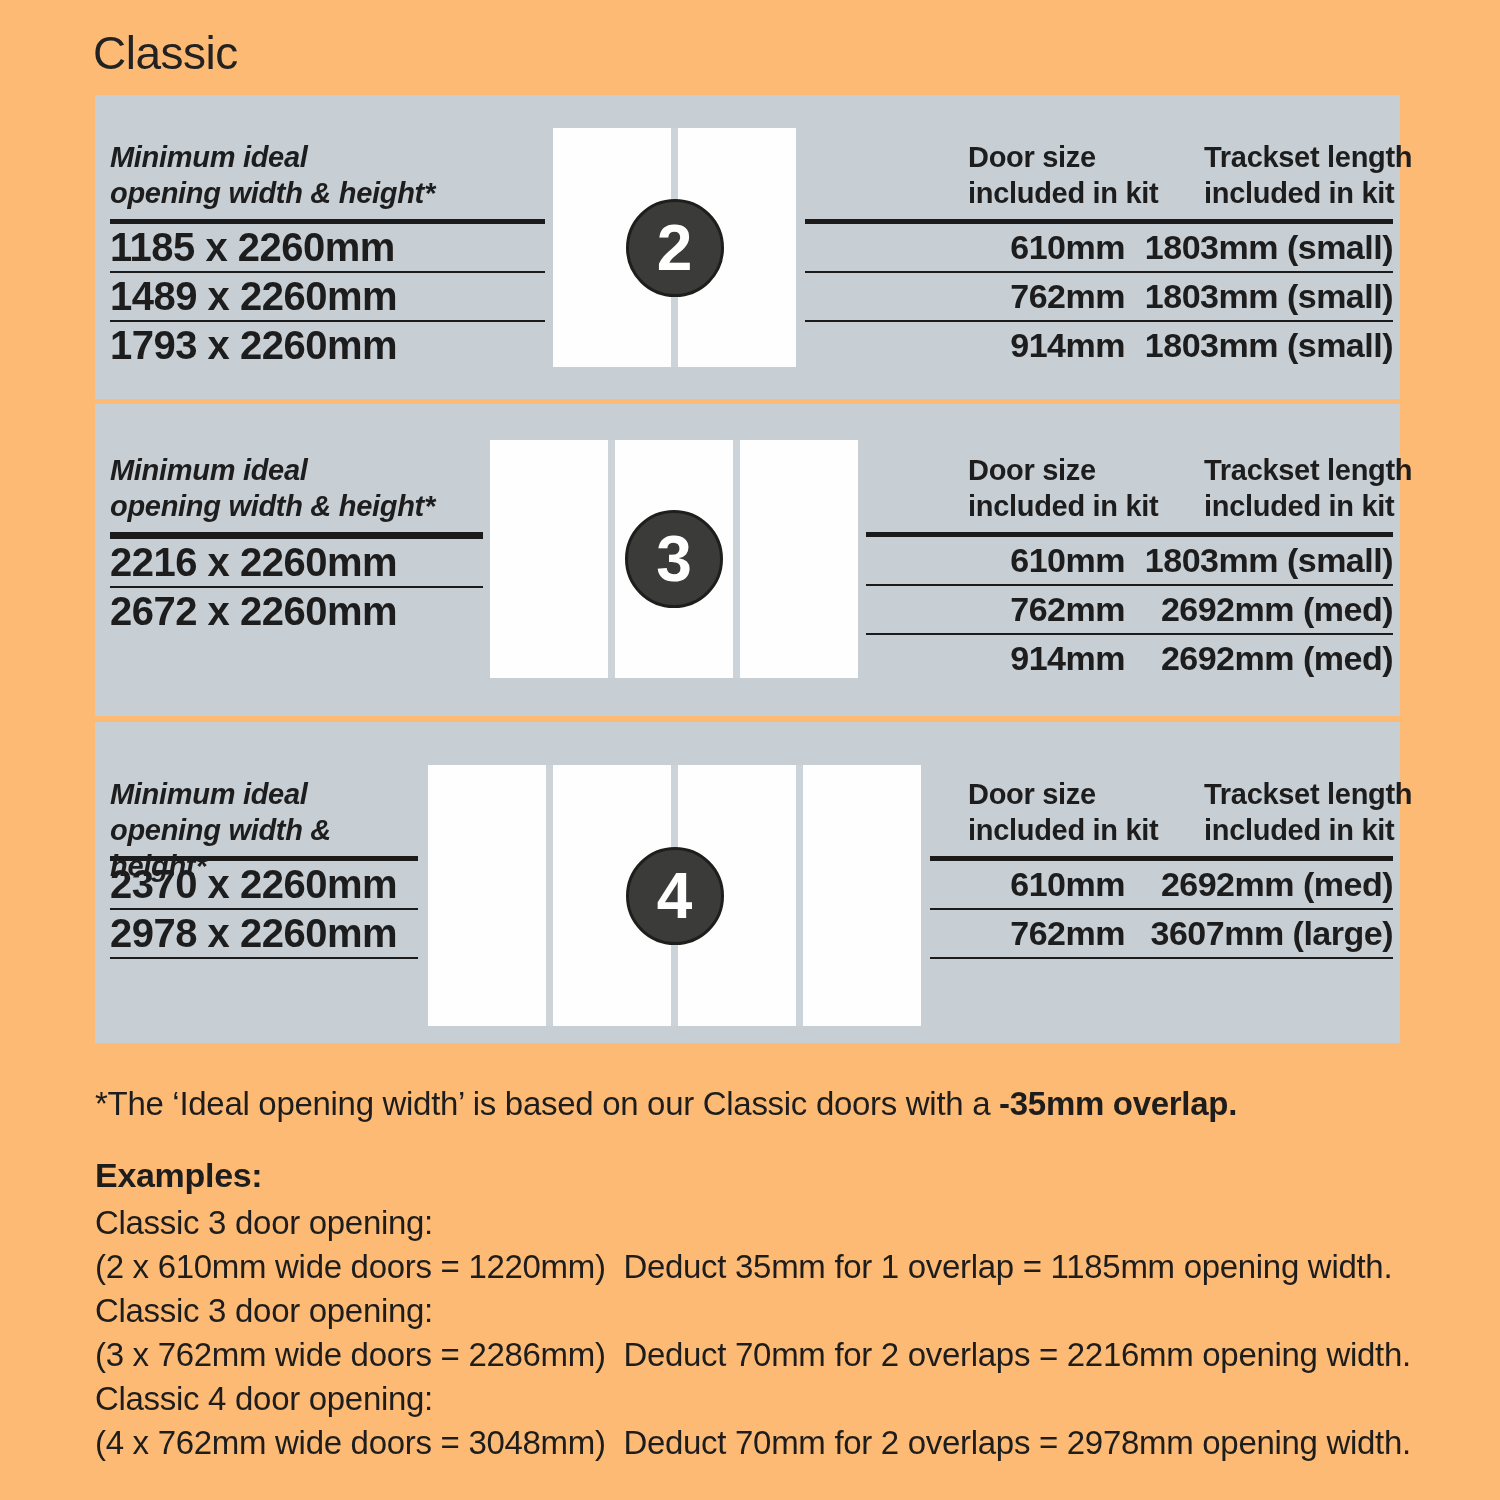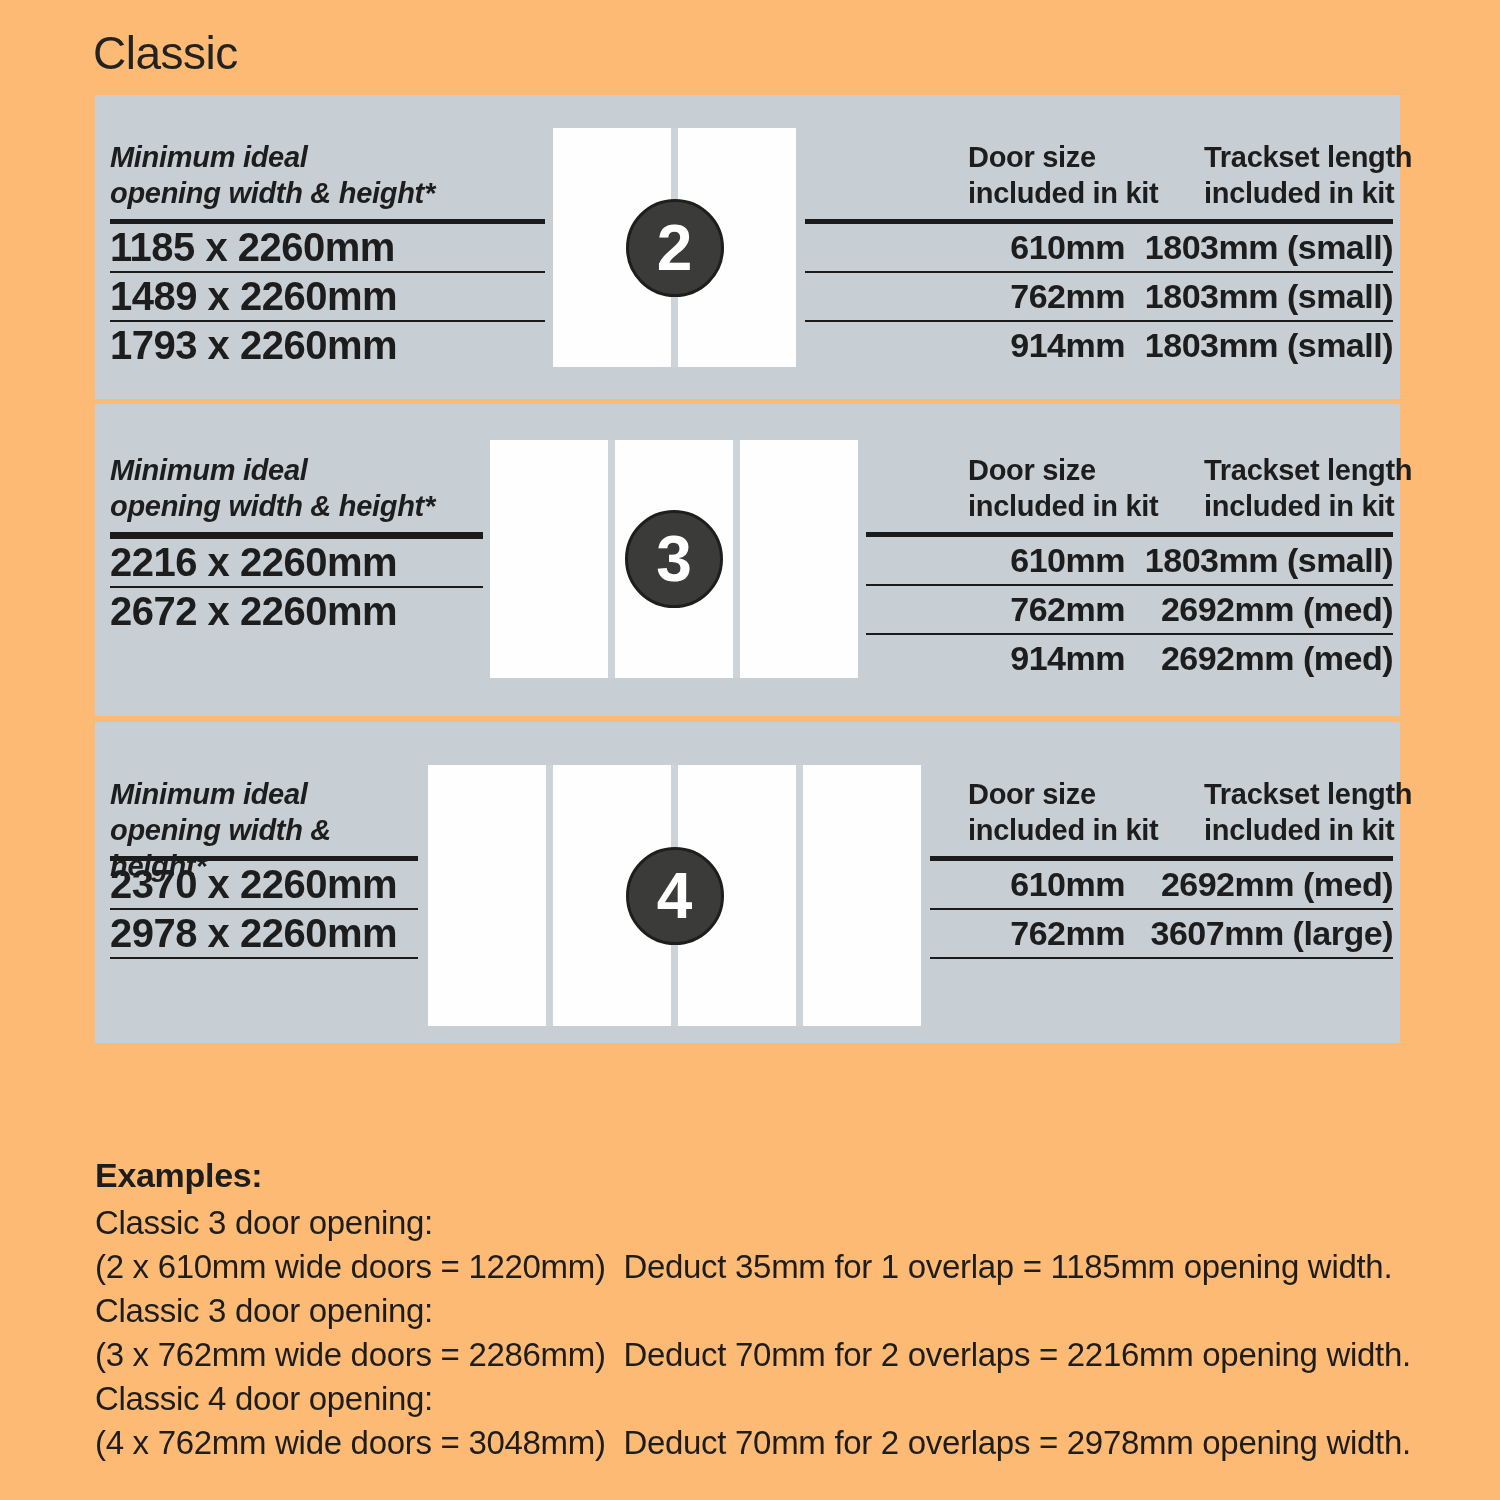--- a/index.html
+++ b/index.html
@@ -207,20 +207,21 @@
       </div>
       <div class="rule thin"></div>
       <div class="trow">
         <span class="c1">762mm</span>
         <span class="c2">3607mm (large)</span>
       </div>
       <div class="rule thin"></div>
     </div>
   </section>
 
+  <div class="footnote"><span>*The ‘Ideal opening width’ is based on our Classic doors with a </span><b>-35mm overlap.</b></div>
 
   <div class="examples">
     <div class="heading">Examples:</div>
     <div class="example-line">Classic 3 door opening:</div>
     <div class="example-line">(2 x 610mm wide doors = 1220mm)  Deduct 35mm for 1 overlap = 1185mm opening width.</div>
     <div class="example-line">Classic 3 door opening:</div>
     <div class="example-line">(3 x 762mm wide doors = 2286mm)  Deduct 70mm for 2 overlaps = 2216mm opening width.</div>
     <div class="example-line">Classic 4 door opening:</div>
     <div class="example-line">(4 x 762mm wide doors = 3048mm)  Deduct 70mm for 2 overlaps = 2978mm opening width.</div>
   </div>

